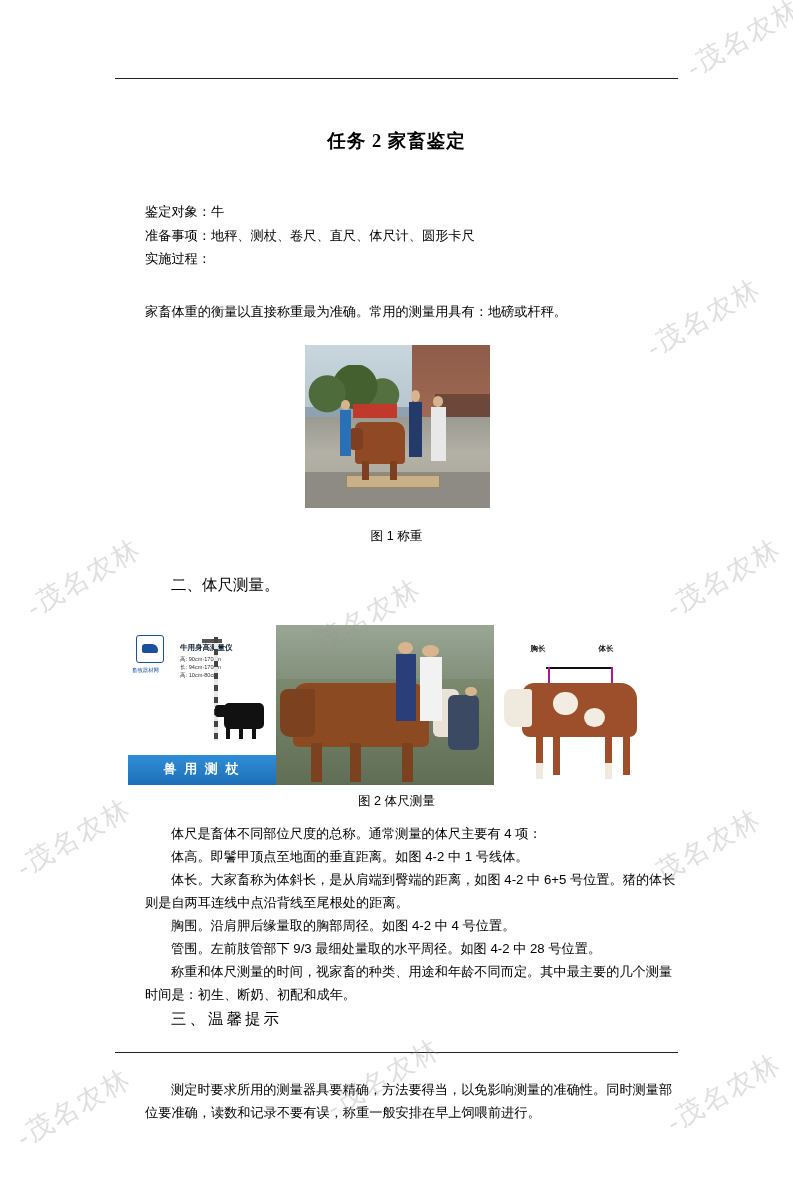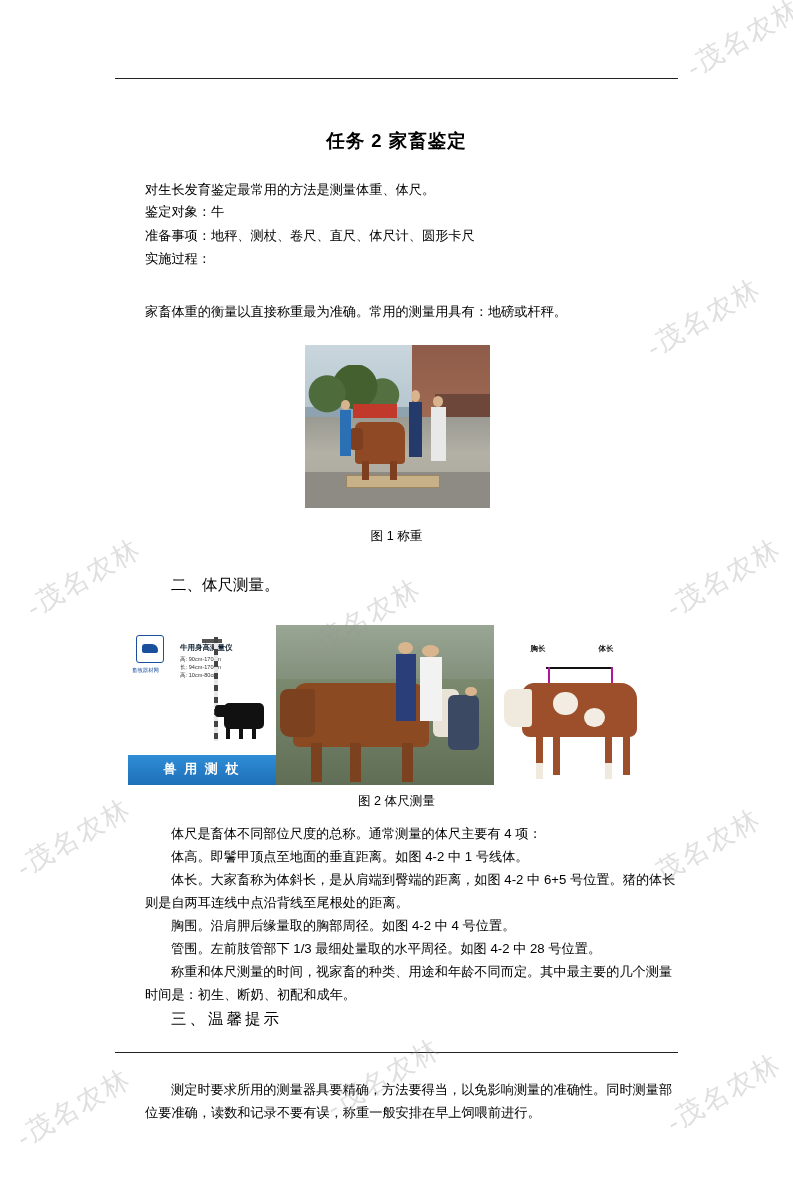--- a/index.html
+++ b/index.html
@@ -38,21 +38,21 @@
   }
   .doc-title {
     position: absolute;
     left: 0;
     right: 0;
     top: 128px;
     text-align: center;
     font-size: 18.5px;
     font-weight: bold;
     letter-spacing: 1px;
-    font-family: Liberation Sans, sans-serif;
+    font-family: Liberation Serif, serif;
   }
   .body-block {
     position: absolute;
     left: 145px;
     width: 535px;
     font-size: 13.2px;
     line-height: 23px;
   }
   .indent2 { text-indent: 26px; }
   .sec-head {
@@ -279,21 +279,20 @@
 </style>
 </head>
 <body>
 
 <div class="page">
 
   <div class="rule-top"></div>
 
   <div class="doc-title">任务 2  家畜鉴定</div>
 
-  <div class="body-block" style="top:178px;">对生长发育鉴定最常用的方法是测量体重、体尺。</div>
   <div class="body-block" style="top:201px;font-family:Liberation Mono, monospace;">鉴定对象：牛</div>
   <div class="body-block" style="top:247px;">实施过程：</div>
   <div class="body-block" style="top:224px;">准备事项：地秤、测杖、卷尺、直尺、体尺计、圆形卡尺</div>
 
   <div class="body-block" style="left:145px; top:300px;">家畜体重的衡量以直接称重最为准确。常用的测量用具有：地磅或杆秤。</div>
 
   <div class="fig1">
     <div class="f1-sky"></div>
     <div class="f1-trees"></div>
     <div class="f1-building"></div>
@@ -364,21 +363,21 @@
       <div class="p3-legw2"></div>
     </div>
   </div>
 
   <div class="fig-caption" style="top:793px;">图 2 体尺测量</div>
 
   <div class="body-block indent2" style="top:822px;">体尺是畜体不同部位尺度的总称。通常测量的体尺主要有 4 项：</div>
   <div class="body-block indent2" style="top:845px;">体高。即鬐甲顶点至地面的垂直距离。如图 4-2 中 1 号线体。</div>
   <div class="body-block indent2" style="top:868px;">体长。大家畜称为体斜长，是从肩端到臀端的距离，如图 4-2 中 6+5 号位置。猪的体长则是自两耳连线中点沿背线至尾根处的距离。</div>
   <div class="body-block indent2" style="top:914px;">胸围。沿肩胛后缘量取的胸部周径。如图 4-2 中 4 号位置。</div>
-  <div class="body-block indent2" style="top:937px;">管围。左前肢管部下 1/3 最细处量取的水平周径。如图 4-2 中 28 号位置。</div>
+  <div class="body-block indent2" style="top:937px;">管围。左前肢管部下 9/3 最细处量取的水平周径。如图 4-2 中 28 号位置。</div>
   <div class="body-block sec-head bigger" style="top:1006px; letter-spacing:3px;">三、温馨提示</div>
 
   <div class="body-block indent2" style="top:960px;">称重和体尺测量的时间，视家畜的种类、用途和年龄不同而定。其中最主要的几个测量时间是：初生、断奶、初配和成年。</div>
 
   <div class="rule-bottom"></div>
 
   <div class="body-block indent2" style="top:1078px;">测定时要求所用的测量器具要精确，方法要得当，以免影响测量的准确性。同时测量部位要准确，读数和记录不要有误，称重一般安排在早上饲喂前进行。</div>
 
   <div class="wm" style="left:680px; top:20px;">-茂名农林</div>
   <div class="wm" style="left:640px; top:300px;">-茂名农林</div>

